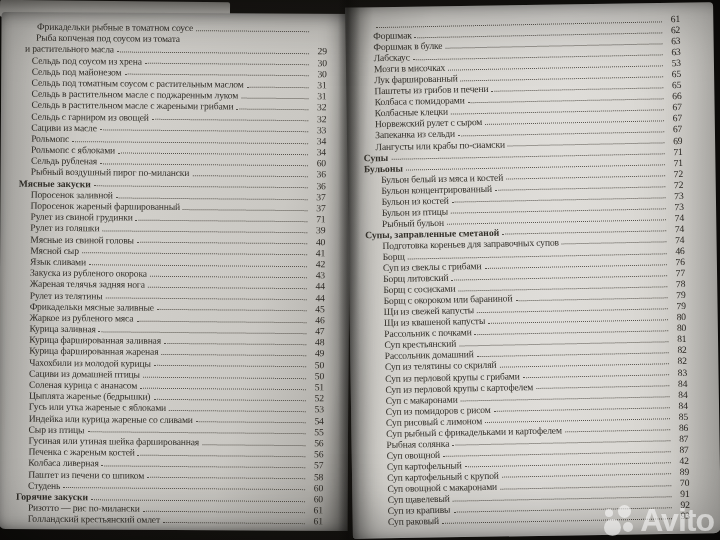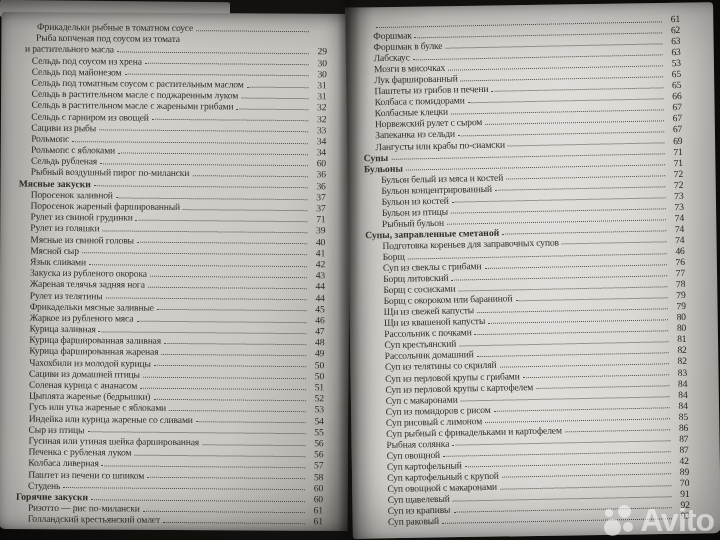--- a/index.html
+++ b/index.html
@@ -120,21 +120,21 @@
           <span class="t">Сельдь в растительном масле с жареными грибами</span>
           <span class="dots"></span>
           <span class="p">32</span>
         </div>
         <div class="row entry">
           <span class="t">Сельдь с гарниром из овощей</span>
           <span class="dots"></span>
           <span class="p">32</span>
         </div>
         <div class="row entry">
-          <span class="t">Сациви из рыбы</span>
+          <span class="t">Сациви из масле</span>
           <span class="dots"></span>
           <span class="p">33</span>
         </div>
         <div class="row entry">
           <span class="t">Рольмопс</span>
           <span class="dots"></span>
           <span class="p">34</span>
         </div>
         <div class="row entry">
           <span class="t">Рольмопс с яблоками</span>
@@ -265,21 +265,21 @@
           <span class="t">Сыр из птицы</span>
           <span class="dots"></span>
           <span class="p">55</span>
         </div>
         <div class="row entry">
           <span class="t">Гусиная или утиная шейка фаршированная</span>
           <span class="dots"></span>
           <span class="p">56</span>
         </div>
         <div class="row entry">
-          <span class="t">Печенка с рубленая луком</span>
+          <span class="t">Печенка с жареным костей</span>
           <span class="dots"></span>
           <span class="p">56</span>
         </div>
         <div class="row entry">
           <span class="t">Колбаса ливерная</span>
           <span class="dots"></span>
           <span class="p">57</span>
         </div>
         <div class="row entry">
           <span class="t">Паштет из печени со шпиком</span>

